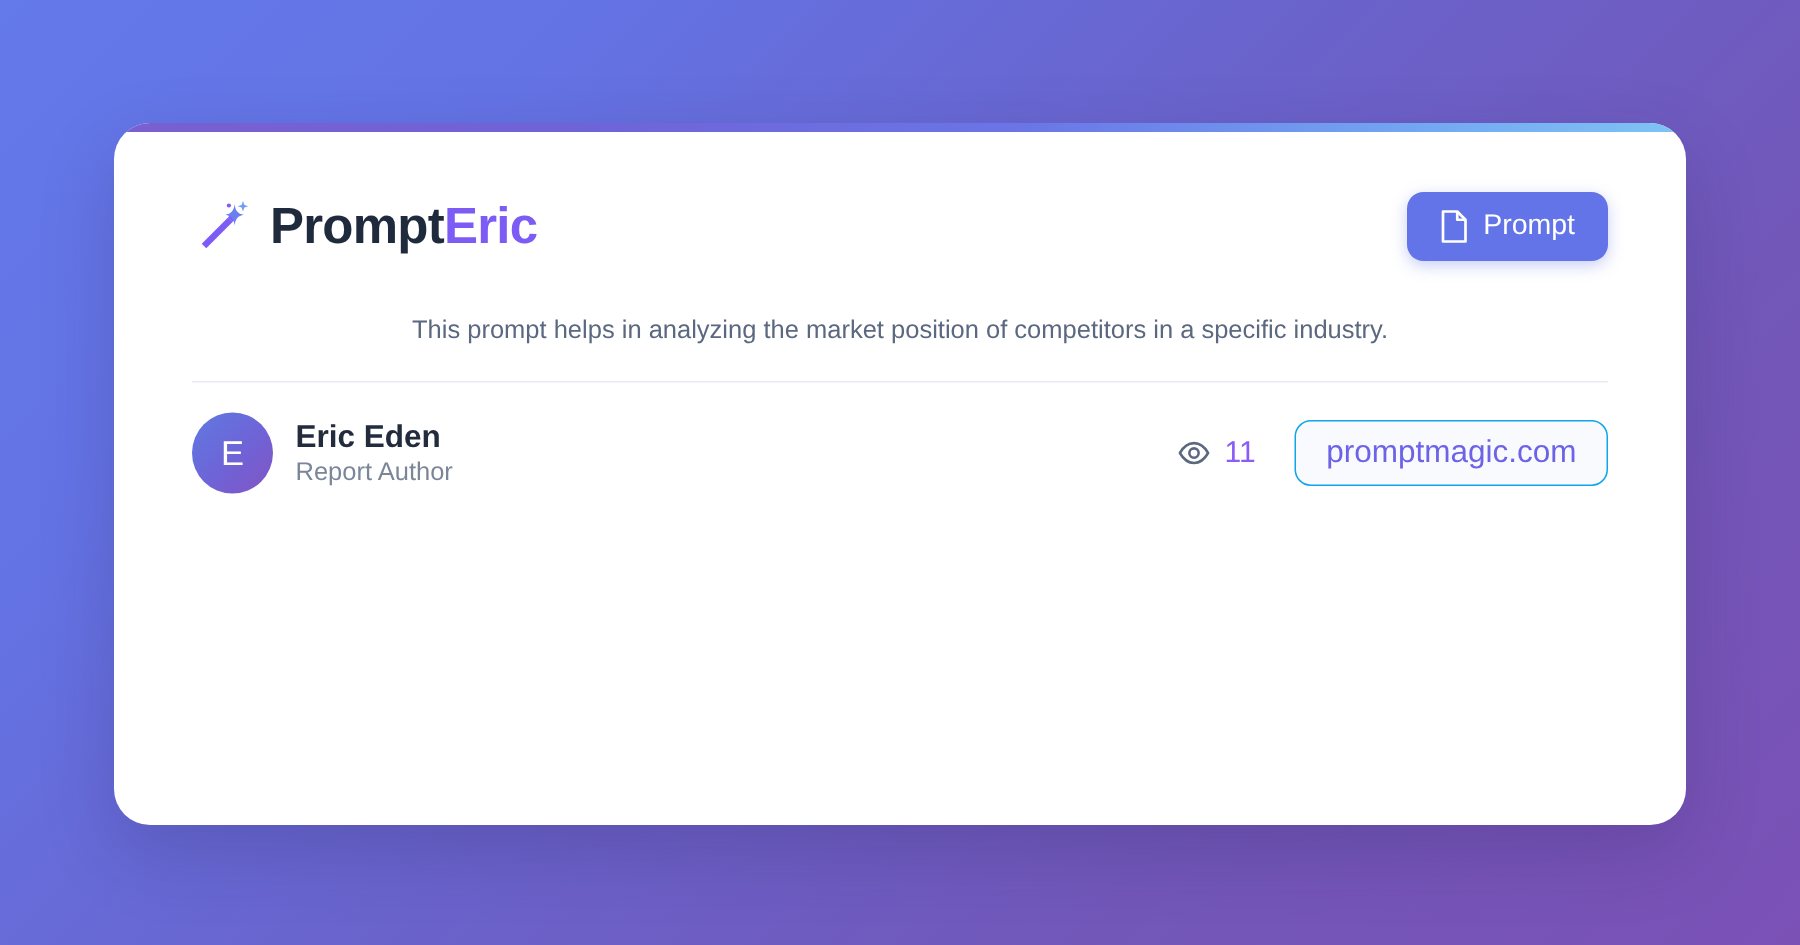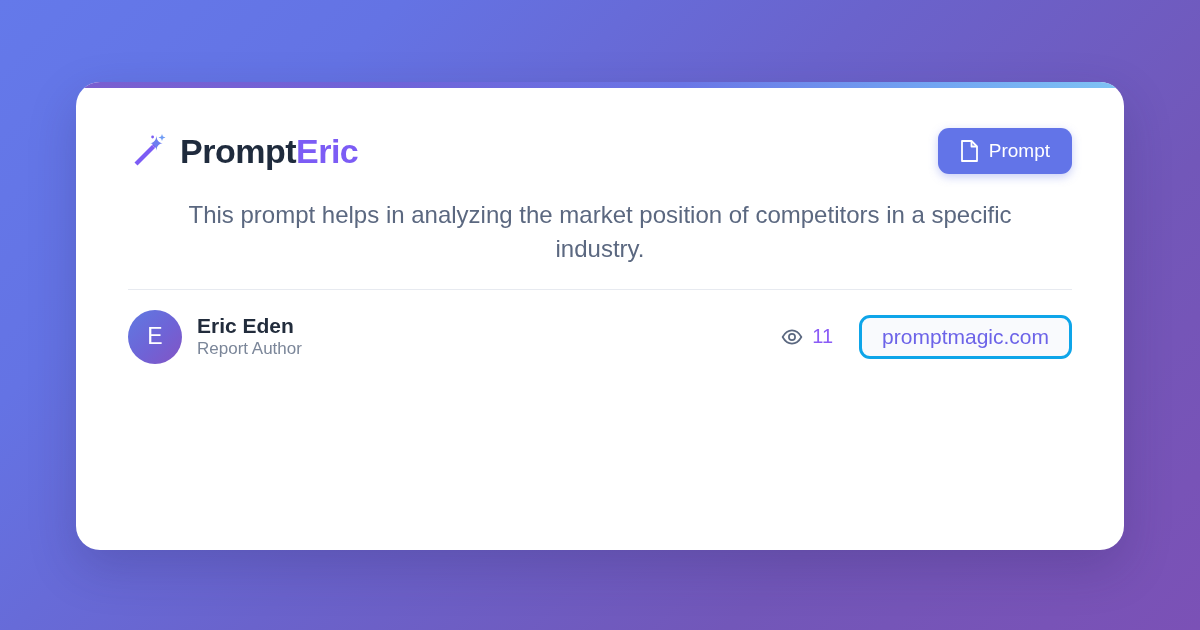--- a/index.html
+++ b/index.html
@@ -105,23 +105,23 @@
     text-align: center;
     font-size: 57px;
     line-height: 1.09;
     font-weight: 400;
     color: #2a3447;
     letter-spacing: -0.8px;
     padding: 0 32px;
   }
 
   .subtitle {
-    margin-top: 22px;
+    margin-top: 32px;
     text-align: center;
-    font-size: 24px;
+    font-size: 17px;
     line-height: 1.43;
     font-weight: 400;
     color: #5b6880;
     padding: 0 60px;
   }
 
   .divider {
     margin-top: 22px;
     height: 1px;
     background: #e7eaf0;
@@ -183,21 +183,21 @@
   }
   .eye-icon { width: 22px; height: 22px; display: block; }
 
   .site-badge {
     display: inline-flex;
     align-items: center;
     justify-content: center;
     height: 44px;
     padding: 0 20px;
     border-radius: 11px;
-    border: 3px solid #0ea5e9;
+    border: 1px solid #0ea5e9;
     background: #f9fafd;
     color: #6c63e8;
     font-size: 21px;
     text-decoration: none;
     cursor: pointer;
   }
 </style>
 </head>
 <body>
 

